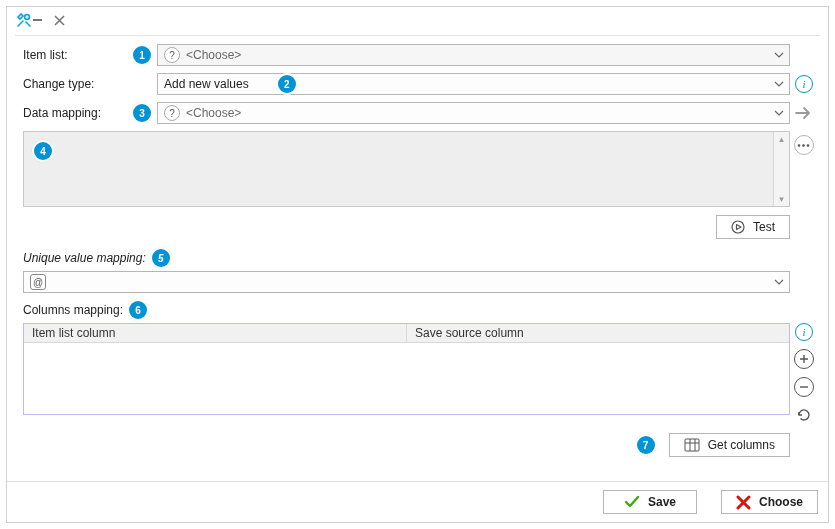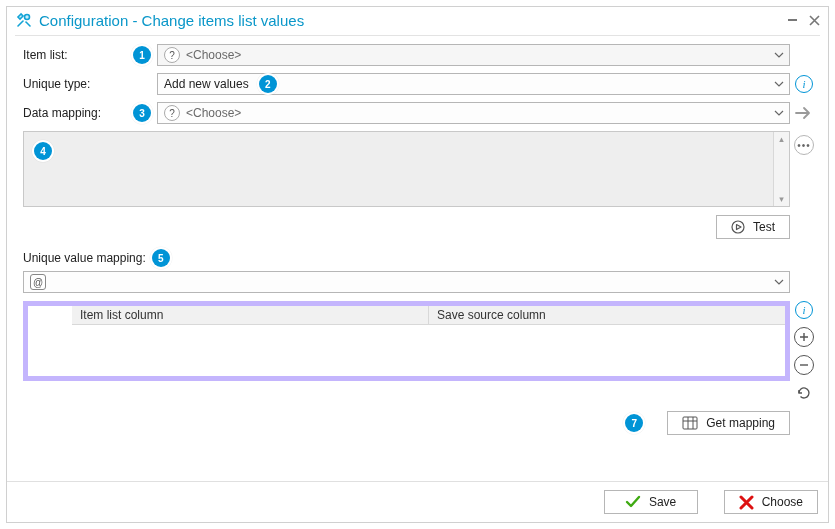--- a/index.html
+++ b/index.html
@@ -17,54 +17,53 @@
   .combo { position: relative; flex: 1; height: 22px; border: 1px solid #b6b6b6; background: #fdfdfd; display: flex; align-items: center; padding: 0 20px 0 6px; color: #6a6a6a; }
   .combo.disabled { background: #f6f6f6; }
   .combo .chev { position: absolute; right: 4px; top: 3px; }
   .help-q { width: 16px; height: 16px; border: 1px solid #aaa; border-radius: 50%; display: inline-flex; align-items: center; justify-content: center; font-size: 10px; color: #555; margin-right: 6px; background: #fff; }
   .auxcol { width: 28px; display: flex; justify-content: center; }
   .info-ico { width: 18px; height: 18px; border: 1.6px solid #0094d6; border-radius: 50%; display: inline-flex; align-items: center; justify-content: center; color: #0094d6; font-style: italic; font-family: Georgia, serif; font-size: 11px; cursor: pointer; }
   .arrow-ico { width: 22px; height: 22px; display: inline-flex; align-items: center; justify-content: center; cursor: pointer; color: #8a8a8a; }
   .lbl-full { margin-bottom: 3px; }
   .sqlbox { border: 1px solid #c8c8c8; background: #eeeeee; height: 76px; position: relative; }
   .sql-sb { position: absolute; right: 0; top: 0; bottom: 0; width: 16px; border-left: 1px solid #d8d8d8; background: #f4f4f4; display: flex; flex-direction: column; justify-content: space-between; align-items: center; color: #999; font-size: 9px; padding: 2px 0; }
-  .btn { height: 24px; border: 1px solid #b6b6b6; background: #fff; padding: 0 14px; display: inline-flex; align-items: center; gap: 8px; cursor: pointer; color: #222; margin-left: 10px; }
+  .btn { height: 24px; border: 1px solid #b6b6b6; background: #fff; padding: 0 14px; display: inline-flex; align-items: center; gap: 8px; cursor: pointer; color: #222; }
   .btn .ico { display: inline-flex; }
   .dots-ico { width: 20px; height: 20px; border: 1px solid #b6b6b6; border-radius: 50%; display: inline-flex; align-items: center; justify-content: center; cursor: pointer; background: #fff; color: #666; font-size: 10px; letter-spacing: 1px; }
   .uvm-row { display: flex; gap: 8px; margin-bottom: 8px; }
   .uvm-row .combo { flex: 1; }
   .at-ico { width: 16px; height: 16px; border: 1px solid #888; border-radius: 3px; display: inline-flex; align-items: center; justify-content: center; font-size: 10px; color: #555; margin-right: 6px; background: #fff; }
-  .grid { border: 5px solid #c4b5fd; height: 80px; display: flex; flex-direction: column; padding-left: 44px; }
+  .grid { border: 1px solid #c4b5fd; height: 92px; display: flex; flex-direction: column; }
   .grid-head { display: flex; background: #f1f1f1; border-bottom: 1px solid #d8d8d8; }
   .grid-head .gh { flex: 1; padding: 2px 8px; border-right: 1px solid #d8d8d8; color: #333; }
   .grid-head .gh:last-child { border-right: none; }
   .grid-body { flex: 1; background: #fff; }
   .sideicons { width: 28px; display: flex; flex-direction: column; align-items: center; gap: 8px; padding-top: 0; }
   .circ-btn { width: 20px; height: 20px; border: 1.4px solid #555; border-radius: 50%; display: inline-flex; align-items: center; justify-content: center; cursor: pointer; background: #fff; }
-  .footer { display: flex; justify-content: flex-end; gap: 16px; padding: 8px 10px; border-top: 1px solid #e0e0e0; }
+  .footer { display: flex; justify-content: flex-end; gap: 24px; padding: 8px 10px; border-top: 1px solid #e0e0e0; font-weight: bold; }
   .footer .btn { min-width: 94px; justify-content: center; }
   svg { display: block; }
 </style>
 </head>
 <body>
 
 <div class="window">
 
   <div class="titlebar">
     <span class="ico">
       <svg width="18" height="18" viewBox="0 0 18 18">
           <g stroke="#12a3d6" stroke-width="1.6" fill="none" stroke-linecap="round">
             <path d="M3 15 L8 10"></path>
             <path d="M6 3 L3 6 L5 8 L8 5 Z" fill="#c9eefb"></path>
             <path d="M11 11 L15 15"></path>
             <circle cx="12" cy="6" r="2.5" fill="#c9eefb"></circle>
           </g>
         </svg>
     </span>
-    <span class="title">Configuration - Change items list values</span>
     <div class="winbtns">
       <span class="winbtn">
         <svg width="11" height="11" viewBox="0 0 11 11">
             <rect x="0" y="4" width="9" height="2" fill="#777"></rect>
           </svg>
       </span>
       <span class="winbtn">
         <svg width="11" height="11" viewBox="0 0 11 11">
             <path d="M1 1 L10 10 M10 1 L1 10" stroke="#777" stroke-width="1.6"></path>
           </svg>
@@ -84,23 +83,23 @@
         <span class="chev">
           <svg width="12" height="14" viewBox="0 0 12 14">
               <path d="M2 5 L6 9 L10 5" stroke="#666" stroke-width="1.2" fill="none"></path>
             </svg>
         </span>
       </div>
       <div class="auxcol"></div>
     </div>
 
     <div class="row">
-      <span class="lbl">Unique type:</span>
+      <span class="lbl">Change type:</span>
       <span style="width:24px"></span>
-      <div class="combo" style="color:#222;">
+      <div class="combo" style="color:#222;gap:19px;">
         <span>Add new values</span>
         <span class="marker" style="margin-left:10px;">2</span>
         <span class="chev">
           <svg width="12" height="14" viewBox="0 0 12 14">
               <path d="M2 5 L6 9 L10 5" stroke="#666" stroke-width="1.2" fill="none"></path>
             </svg>
         </span>
       </div>
       <div class="auxcol">
         <span class="info-ico">i</span>
@@ -148,38 +147,42 @@
         <span class="ico">
           <svg width="14" height="14" viewBox="0 0 14 14">
               <circle cx="7" cy="7" r="6" stroke="#555" stroke-width="1.2" fill="none"></circle>
               <path d="M5.5 4.5 L10 7 L5.5 9.5 Z" fill="none" stroke="#555" stroke-width="1.2" stroke-linejoin="round"></path>
             </svg>
         </span>
         <span>Test</span>
       </div>
     </div>
 
-    <div style="display:flex; align-items:center; margin-bottom:4px;">
+    <div style="display:flex; align-items:center; margin-bottom:4px;font-style:italic;">
       <span>Unique value mapping:</span>
       <span class="marker" style="margin-left:6px;">5</span>
     </div>
     <div style="display:flex;">
       <div class="uvm-row" style="flex:1;">
         <div class="combo" style="color:#222;">
           <span class="at-ico">@</span>
           <span class="chev">
             <svg width="12" height="14" viewBox="0 0 12 14">
                 <path d="M2 5 L6 9 L10 5" stroke="#666" stroke-width="1.2" fill="none"></path>
               </svg>
           </span>
         </div>
       </div>
       <div class="auxcol"></div>
     </div>
 
+    <div style="display:flex; align-items:center; margin-bottom:4px;">
+      <span>Columns mapping:</span>
+      <span class="marker" style="margin-left:6px;">6</span>
+    </div>
     <div style="display:flex;">
       <div class="grid" style="flex:1;">
         <div class="grid-head">
           <div class="gh">Item list column</div>
           <div class="gh">Save source column</div>
         </div>
         <div class="grid-body"></div>
       </div>
       <div class="sideicons">
         <span class="info-ico">i</span>
@@ -204,21 +207,21 @@
 
     <div style="display:flex; justify-content:flex-end; align-items:center; margin:8px 28px 0 0; gap:8px;">
       <span class="marker">7</span>
       <div class="btn">
         <span class="ico">
           <svg width="16" height="14" viewBox="0 0 16 14">
               <rect x="1" y="1" width="14" height="12" rx="1" stroke="#555" fill="none"></rect>
               <path d="M1 5 H15 M6 1 V13 M11 1 V13" stroke="#555" stroke-width="1"></path>
             </svg>
         </span>
-        <span>Get mapping</span>
+        <span>Get columns</span>
       </div>
     </div>
 
   </div>
 
   <div class="footer">
     <div class="btn">
       <span class="ico">
         <svg width="16" height="14" viewBox="0 0 16 14">
             <path d="M2 7 L6 11 L14 2" stroke="#3faa12" stroke-width="2.4" fill="none" stroke-linecap="round" stroke-linejoin="round"></path>

